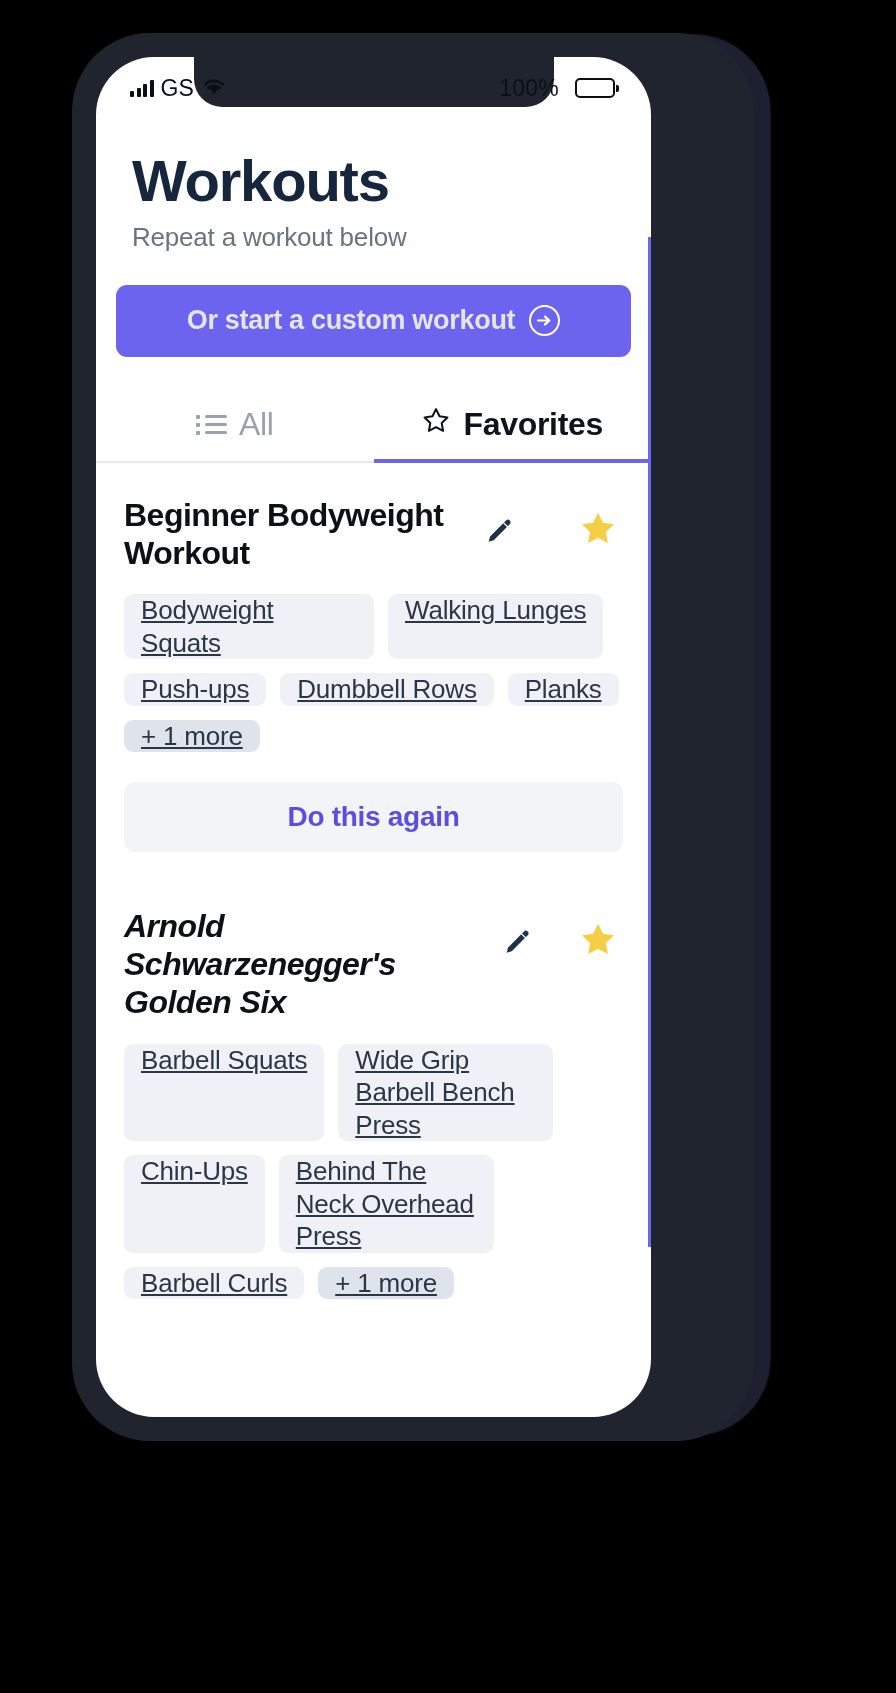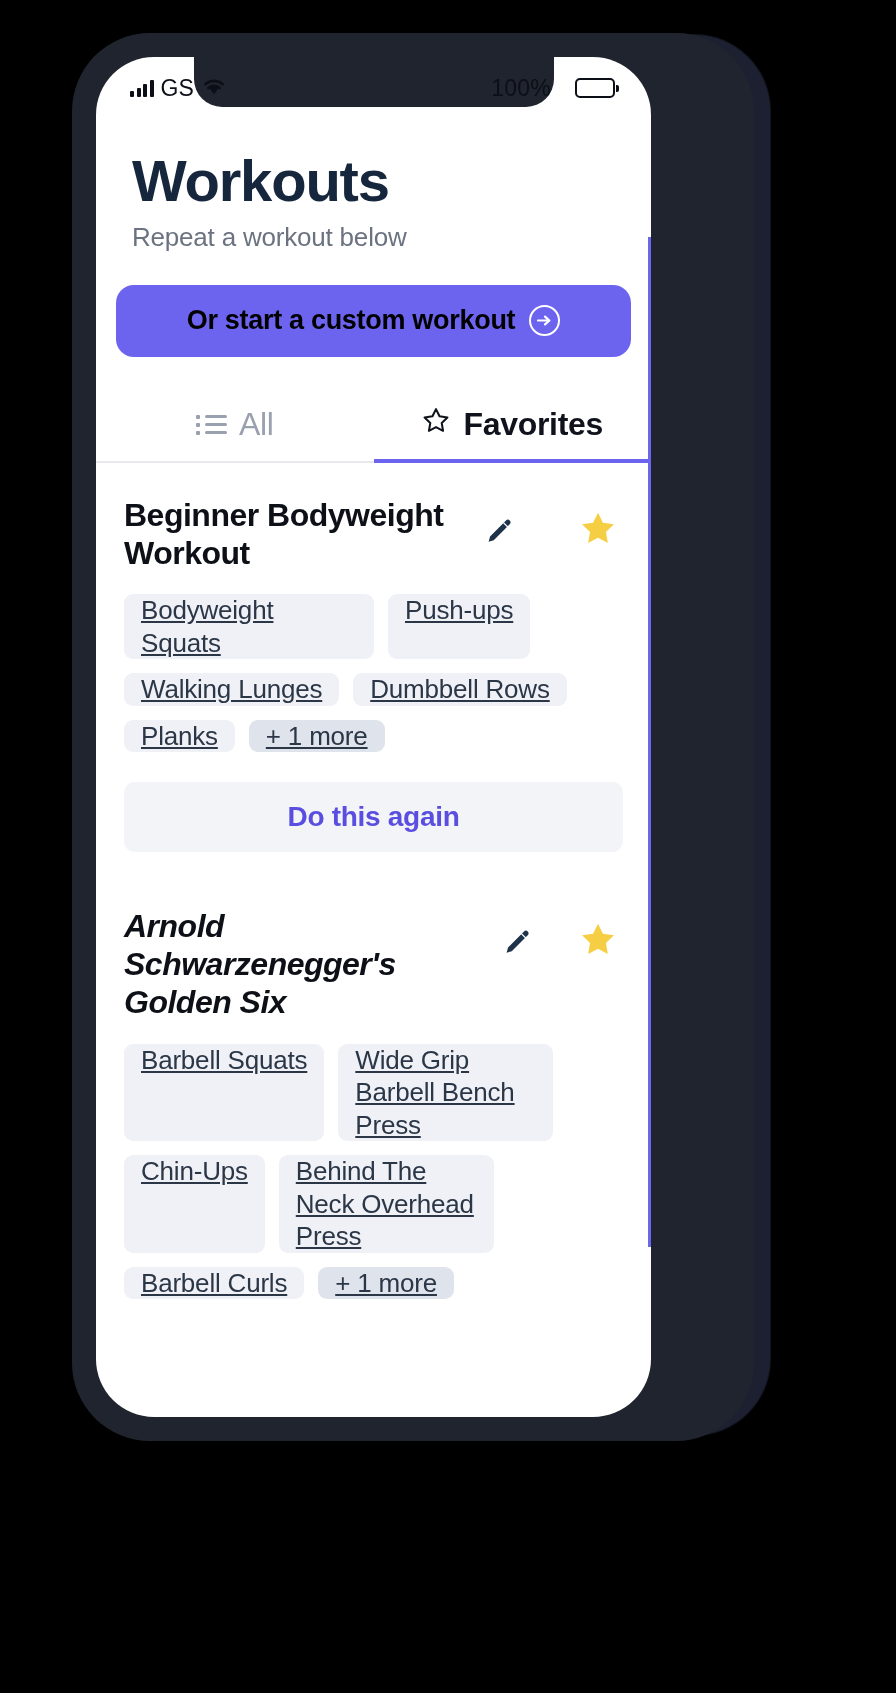--- a/index.html
+++ b/index.html
@@ -91,21 +91,21 @@
     z-index: 25;
   }
   .status-left {
     display: flex;
     align-items: center;
     gap: 7px;
   }
   .status-right {
     display: flex;
     align-items: center;
-    gap: 24px;
+    gap: 16px;
     margin-left: 29px;
   }
   .carrier-text {
     font-size: 23px;
     font-weight: 500;
     color: #0c0f17;
     letter-spacing: .2px;
   }
   .battery-pct {
     font-size: 23px;
@@ -164,22 +164,22 @@
     margin-top: 10px;
     letter-spacing: -.2px;
   }
 
   .cta-wrap { padding: 32px 20px 0 20px; }
   .cta-button {
     width: 100%;
     height: 72px;
     background: #6c63ef;
     border: none;
-    border-radius: 18px;
-    color: #000000;
+    border-radius: 11px;
+    color: #e5e5e5;
     font-family: "Liberation Sans", sans-serif;
     font-size: 27px;
     font-weight: 700;
     letter-spacing: -.3px;
     display: flex;
     align-items: center;
     justify-content: center;
     gap: 14px;
     cursor: pointer;
   }
@@ -402,22 +402,22 @@
               <span>
                 <svg width="42" height="40" viewBox="0 0 24 24">
                   <path d="M12 2.2 l2.95 5.98 6.6.96-4.78 4.65 1.13 6.57L12 17.25 l-5.9 3.11 1.13-6.57-4.78-4.65 6.6-.96z" fill="#f5ce43"></path>
                 </svg>
               </span>
             </button>
           </div>
 
           <div class="chips">
             <span class="chip">Bodyweight Squats</span>
+            <span class="chip">Walking Lunges</span>
             <span class="chip">Push-ups</span>
-            <span class="chip">Walking Lunges</span>
             <span class="chip">Dumbbell Rows</span>
             <span class="chip">Planks</span>
             <span class="chip more">+ 1 more</span>
           </div>
 
           <button class="again-btn">Do this again</button>
         </div>
 
         <div class="workout-card" style="padding-top:56px;">
           <div class="card-head">

